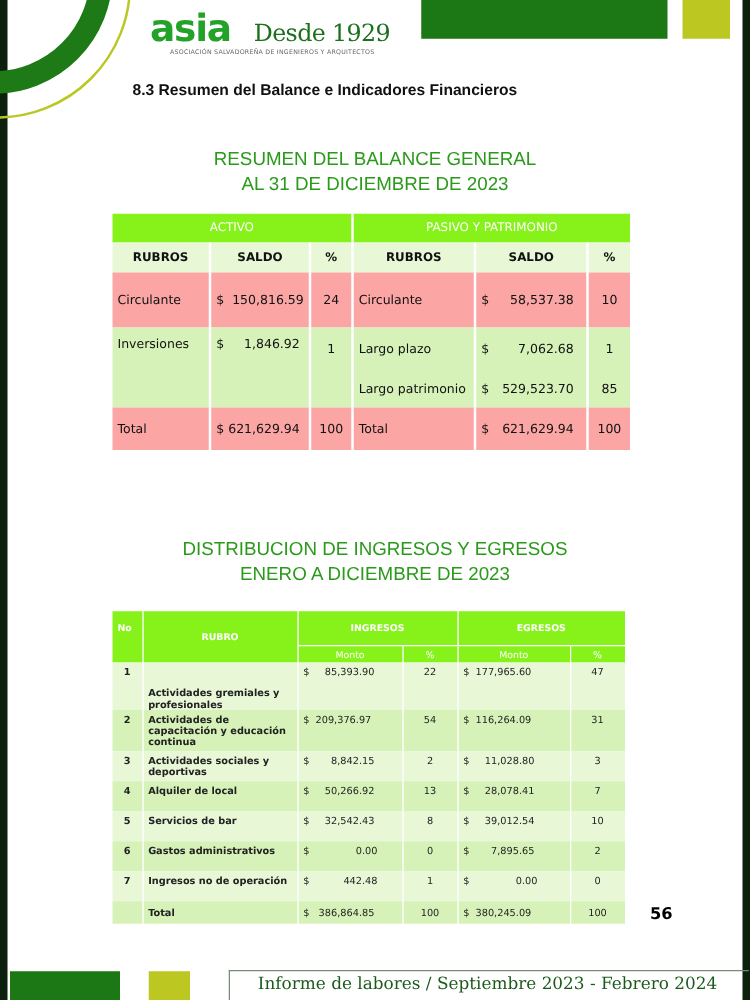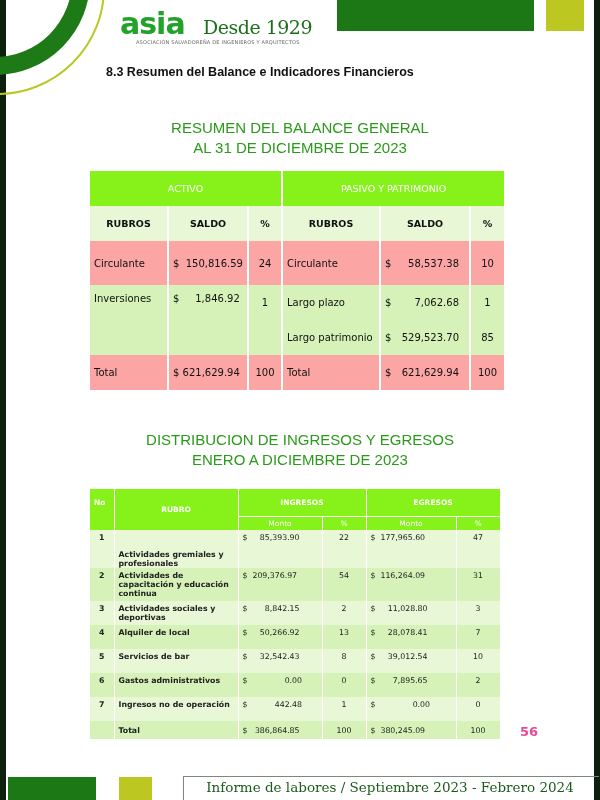--- a/index.html
+++ b/index.html
@@ -22,21 +22,21 @@
   .logo-sub { position: absolute; left: 16px; top: 31px; font-size: 5px; color: #666; letter-spacing: 0.2px; white-space: nowrap; }
 
   .section-heading { position: absolute; left: 106px; top: 65px; font-family: "Liberation Sans", sans-serif; font-weight: bold; font-size: 12.5px; color: #111; }
 
   .title { position: absolute; left: 0; width: 600px; text-align: center; font-family: "Liberation Sans", sans-serif; color: #2a9a1a; font-size: 15px; line-height: 20px; }
   .title1 { top: 118px; }
   .title2 { top: 430px; }
 
   
   table.bal { position: absolute; left: 90px; top: 171px; width: 414px; border-collapse: collapse; font-family: "DejaVu Sans", sans-serif; font-size: 10px; table-layout: fixed; }
-  table.bal td, table.bal th { padding: 12px 4px; vertical-align: middle; }
+  table.bal td, table.bal th { padding: 0 4px; vertical-align: middle; }
   .bal-h1 th { background: #86f21a; color: #fff; font-weight: normal; font-size: 9.5px; height: 23px; }
   .bal-h1 th.sep { border-left: 2px solid #fff; }
   .bal-h2 th { background: #e8f7d5; color: #111; font-weight: bold; font-size: 9.5px; height: 24px; }
   .bal tr.r-light td { background: #fca5a5; }
   .bal tr.r-mid td { background: #d6f2b8; }
   .bal td.c-pct { text-align: center; }
   .bal td.c-saldo { white-space: pre; }
   .bal td, .bal th { border-right: 2px solid #fff; }
   .bal tr td:last-child, .bal tr th:last-child { border-right: none; }
 
@@ -47,21 +47,21 @@
   table.dist th.no { text-align: left; vertical-align: top; padding-top: 9px; }
   table.dist tr.dh2 th { border-top: 1.5px solid #fff; height: 14px; font-weight: normal; }
   table.dist tr.dh1 th { height: 27px; }
   table.dist td { background: #e8f7d5; font-weight: bold; color: #222; font-size: 7.8px; line-height: 9px; }
   table.dist tr.alt td { background: #d6f2b8; }
   table.dist td.c { text-align: center; }
   table.dist td.money { white-space: pre; font-weight: normal; }
   table.dist td.pct { font-weight: normal; }
   table.dist td.n { font-weight: bold; }
 
-  .page-num { position: absolute; left: 520px; top: 724px; font-weight: bold; font-size: 13px; color: #ec4899; }
+  .page-num { position: absolute; left: 520px; top: 724px; font-weight: bold; font-size: 13px; color: #000000; }
 
   .bot-green { position: absolute; left: 8px; top: 777px; width: 88px; height: 23px; background: #1c7715; }
   .bot-olive { position: absolute; left: 119px; top: 777px; width: 33px; height: 23px; background: #bcc722; }
   .footer-box { position: absolute; left: 183px; top: 776px; width: 416px; height: 24px; border: 1.5px solid #7a8a7a; border-bottom: none; border-right: none; }
   .footer-text { position: absolute; left: 190px; top: 779px; width: 400px; text-align: center; font-family: "DejaVu Serif", serif; font-size: 13.5px; color: #1c5a1c; white-space: nowrap; }
 </style>
 </head>
 <body>
 
 <div class="left-rule"></div>

